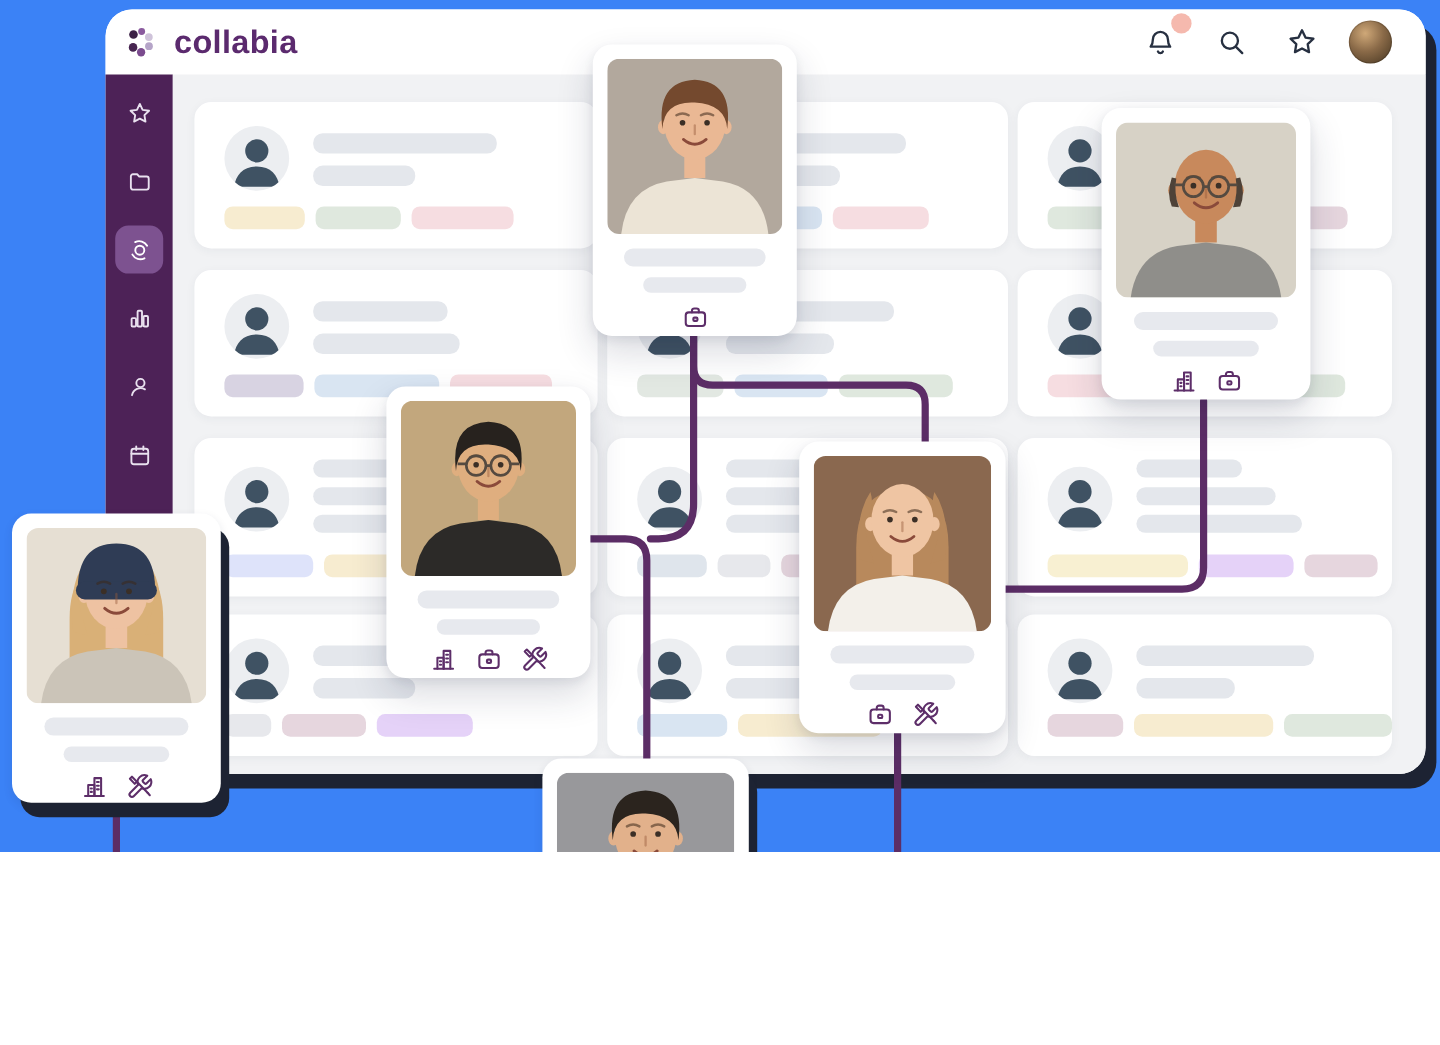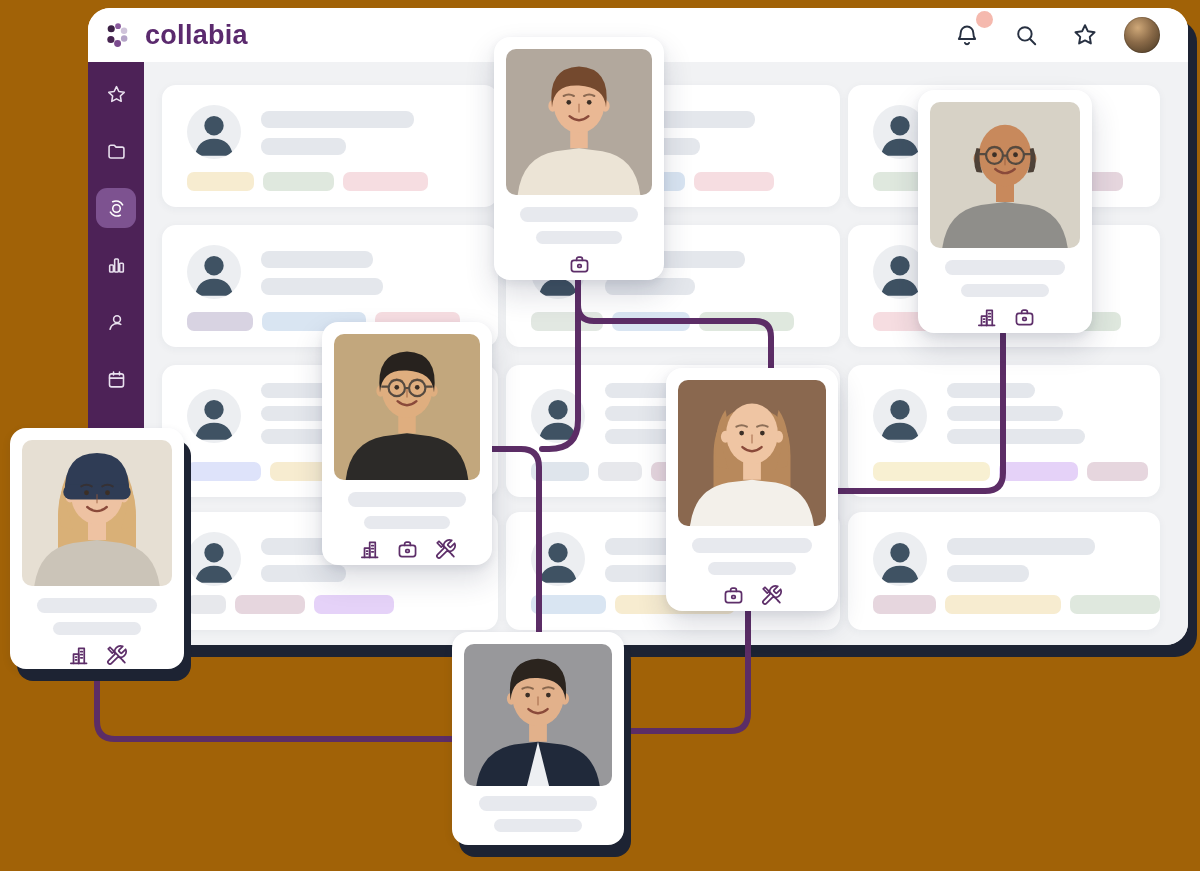--- a/index.html
+++ b/index.html
@@ -1,17 +1,17 @@
 <!DOCTYPE html>
 <html style="--accent: #5b2a6e; --sidebarbg: #4d2257; --sidebaractive: #7d5290; --iconpurple: #5d2e69; --shadow: #1d2333; --contentbg: #f1f2f4; --dot: #f5b9ae; --topicon: #273041;"><head>
 <meta charset="utf-8">
 <style>
   html,body{margin:0;padding:0;background:#fff;}
-  #stage{position:relative;width:1200px;height:871px;overflow:hidden;
-         font-family:"Liberation Sans",sans-serif;background:#a16207;}
+  #stage{position:relative;width:1200px;height:710px;overflow:hidden;
+         font-family:"Liberation Sans",sans-serif;background:#3b82f6;}
 
   
   .window{position:absolute;left:88px;top:8px;width:1100px;height:637px;
           border-radius:22px;background:#fff;
           box-shadow:9px 12px 0 0 var(--shadow,#1d2333);z-index:0;}
   .topbar{position:absolute;left:0;top:0;right:0;height:54px;background:#fff;
           border-radius:22px 22px 0 0;display:flex;align-items:center;
           padding:0 28px 0 14px;box-sizing:border-box;}
   .logo-group{display:flex;align-items:center;gap:13px;}
   .logo-mark{width:30px;height:30px;}

